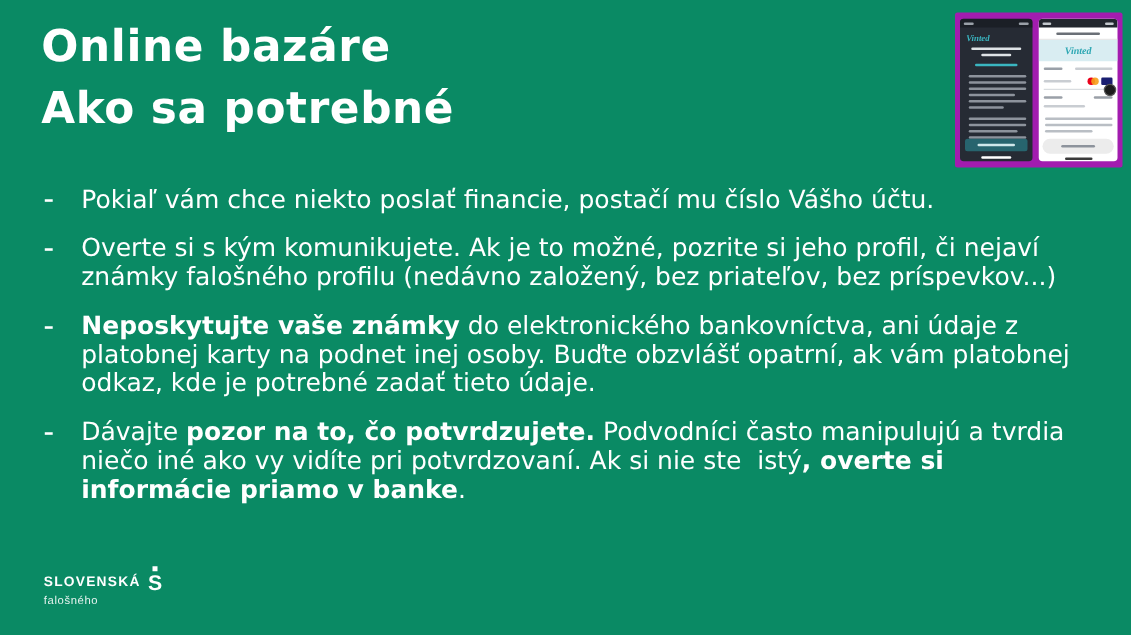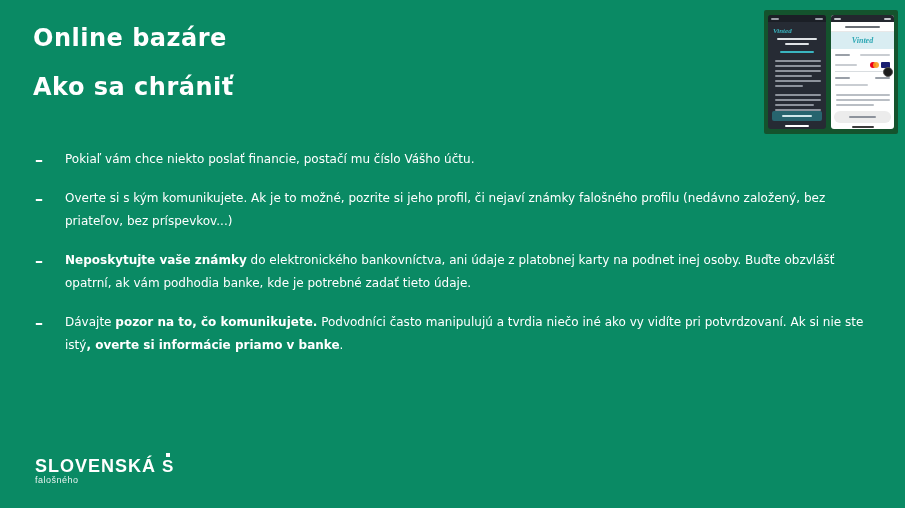--- a/index.html
+++ b/index.html
@@ -4,37 +4,37 @@
 <style>
   html,body{margin:0;padding:0;background:#222;}
   .slide{
     position:relative;width:905px;height:508px;overflow:hidden;
     background:#0A8A64;
     font-family:"DejaVu Sans",sans-serif;
     color:#fff;
   }
   
   .title{position:absolute;left:33px;top:14px;font-weight:bold;
-    font-size:24px;line-height:49px;letter-spacing:0.5px;color:#fff;}
+    font-size:35px;line-height:49px;letter-spacing:0.5px;color:#fff;}
   .title .tline{display:block;}
   
   .bullets{position:absolute;left:35px;top:148px;width:845px;}
   .bullet{display:flex;margin-bottom:16px;}
   .dash{flex:0 0 30px;font-size:16px;line-height:23px;font-weight:bold;color:#fff;}
-  .btxt{font-size:12px;line-height:23px;max-width:812px;white-space:pre-wrap;color:#fff;}
+  .btxt{font-size:20px;line-height:23px;max-width:812px;white-space:pre-wrap;color:#fff;}
   .btxt .b{font-weight:bold;}
   
   .logo{position:absolute;left:35px;top:459px;color:#fff;font-family:"Liberation Sans",sans-serif;}
   .logo-top{display:flex;align-items:flex-end;gap:6px;}
-  .logo-caps{font-size:18px;font-weight:bold;letter-spacing:1px;line-height:15px;}
+  .logo-caps{font-size:11px;font-weight:bold;letter-spacing:1px;line-height:15px;}
   .s-symbol{position:relative;font-size:17px;font-weight:bold;line-height:15px;}
   .s-symbol::before{content:"";position:absolute;top:-6px;left:50%;margin-left:-2px;width:4px;height:4px;background:#fff;}
   .logo-lower{font-size:9px;letter-spacing:0.5px;opacity:0.9;margin-top:1px;}
   
-  .shot{position:absolute;left:764px;top:10px;width:134px;height:124px;background:#14532d;border-radius:2px;}
+  .shot{position:absolute;left:764px;top:10px;width:134px;height:124px;background:#a21caf;border-radius:2px;}
   .phone{position:absolute;top:5px;height:114px;border-radius:3px;overflow:hidden;}
   .phone-left{left:4px;width:58px;background:#262b34;}
   .phone-right{left:67px;width:63px;background:#ffffff;}
   .statusbar-dark{height:7px;background:#1b1f26;display:flex;justify-content:space-between;align-items:center;padding:0 3px;}
   .statusbar-dark i{display:block;width:8px;height:2px;background:#9aa0a8;border-radius:1px;}
   .vinted-dark{color:#3AB5C0;font-family:"Liberation Serif",serif;font-style:italic;font-weight:bold;font-size:7px;margin:5px 0 0 5px;}
   .cline{background:#dfe3e6;height:2px;border-radius:1px;margin:3px auto 0 auto;}
   .tealline{background:#3AB5C0;height:2px;border-radius:1px;margin:6px auto 0 auto;width:60%;}
   .pblock{margin:7px 5px 0 7px;}
   .pblock i{display:block;height:2px;background:#8d939c;border-radius:1px;margin-bottom:3px;}
@@ -63,39 +63,39 @@
   .cam{position:absolute;right:1px;top:50%;margin-top:-5px;width:10px;height:10px;border-radius:50%;background:#1c1c1c;border:1px solid #555;box-sizing:border-box;}
   .homebar-dark{position:absolute;left:50%;bottom:1px;margin-left:-11px;width:22px;height:2px;background:#3a3a3a;border-radius:1px;}
 </style>
 </head>
 <body>
 
 <div class="slide">
 
   <h1 class="title" style="margin:0;">
     <span class="tline">Online bazáre</span>
-    <span class="tline">Ako sa chrániť</span>
+    <span class="tline">Ako sa potrebné</span>
   </h1>
 
   <div class="bullets" id="bullets">
       <div class="bullet">
         <span class="dash">–</span>
         <div class="btxt"><span>Pokiaľ vám chce niekto poslať financie, postačí mu číslo Vášho účtu.</span></div>
       </div>
       <div class="bullet">
         <span class="dash">–</span>
         <div class="btxt"><span>Overte si s kým komunikujete. Ak je to možné, pozrite si jeho profil, či nejaví známky falošného profilu (nedávno založený, bez priateľov, bez príspevkov...)</span></div>
       </div>
       <div class="bullet">
         <span class="dash">–</span>
-        <div class="btxt"><span class="b">Neposkytujte vaše známky</span><span> do elektronického bankovníctva, ani údaje z platobnej karty na podnet inej osoby. Buďte obzvlášť opatrní, ak vám podhodia banke, kde je potrebné zadať tieto údaje.</span></div>
+        <div class="btxt"><span class="b">Neposkytujte vaše známky</span><span> do elektronického bankovníctva, ani údaje z platobnej karty na podnet inej osoby. Buďte obzvlášť opatrní, ak vám platobnej odkaz, kde je potrebné zadať tieto údaje.</span></div>
       </div>
       <div class="bullet">
         <span class="dash">–</span>
-        <div class="btxt"><span>Dávajte </span><span class="b">pozor na to, čo komunikujete.</span><span> Podvodníci často manipulujú a tvrdia niečo iné ako vy vidíte pri potvrdzovaní. Ak si nie ste  istý</span><span class="b">, overte si informácie priamo v banke</span><span>.</span></div>
+        <div class="btxt"><span>Dávajte </span><span class="b">pozor na to, čo potvrdzujete.</span><span> Podvodníci často manipulujú a tvrdia niečo iné ako vy vidíte pri potvrdzovaní. Ak si nie ste  istý</span><span class="b">, overte si informácie priamo v banke</span><span>.</span></div>
       </div>
     </div>
 
   <div class="logo">
     <div class="logo-top">
       <span class="logo-caps">SLOVENSKÁ</span>
       <span class="s-symbol">S</span>
     </div>
     <div class="logo-lower">falošného</div>
   </div>

